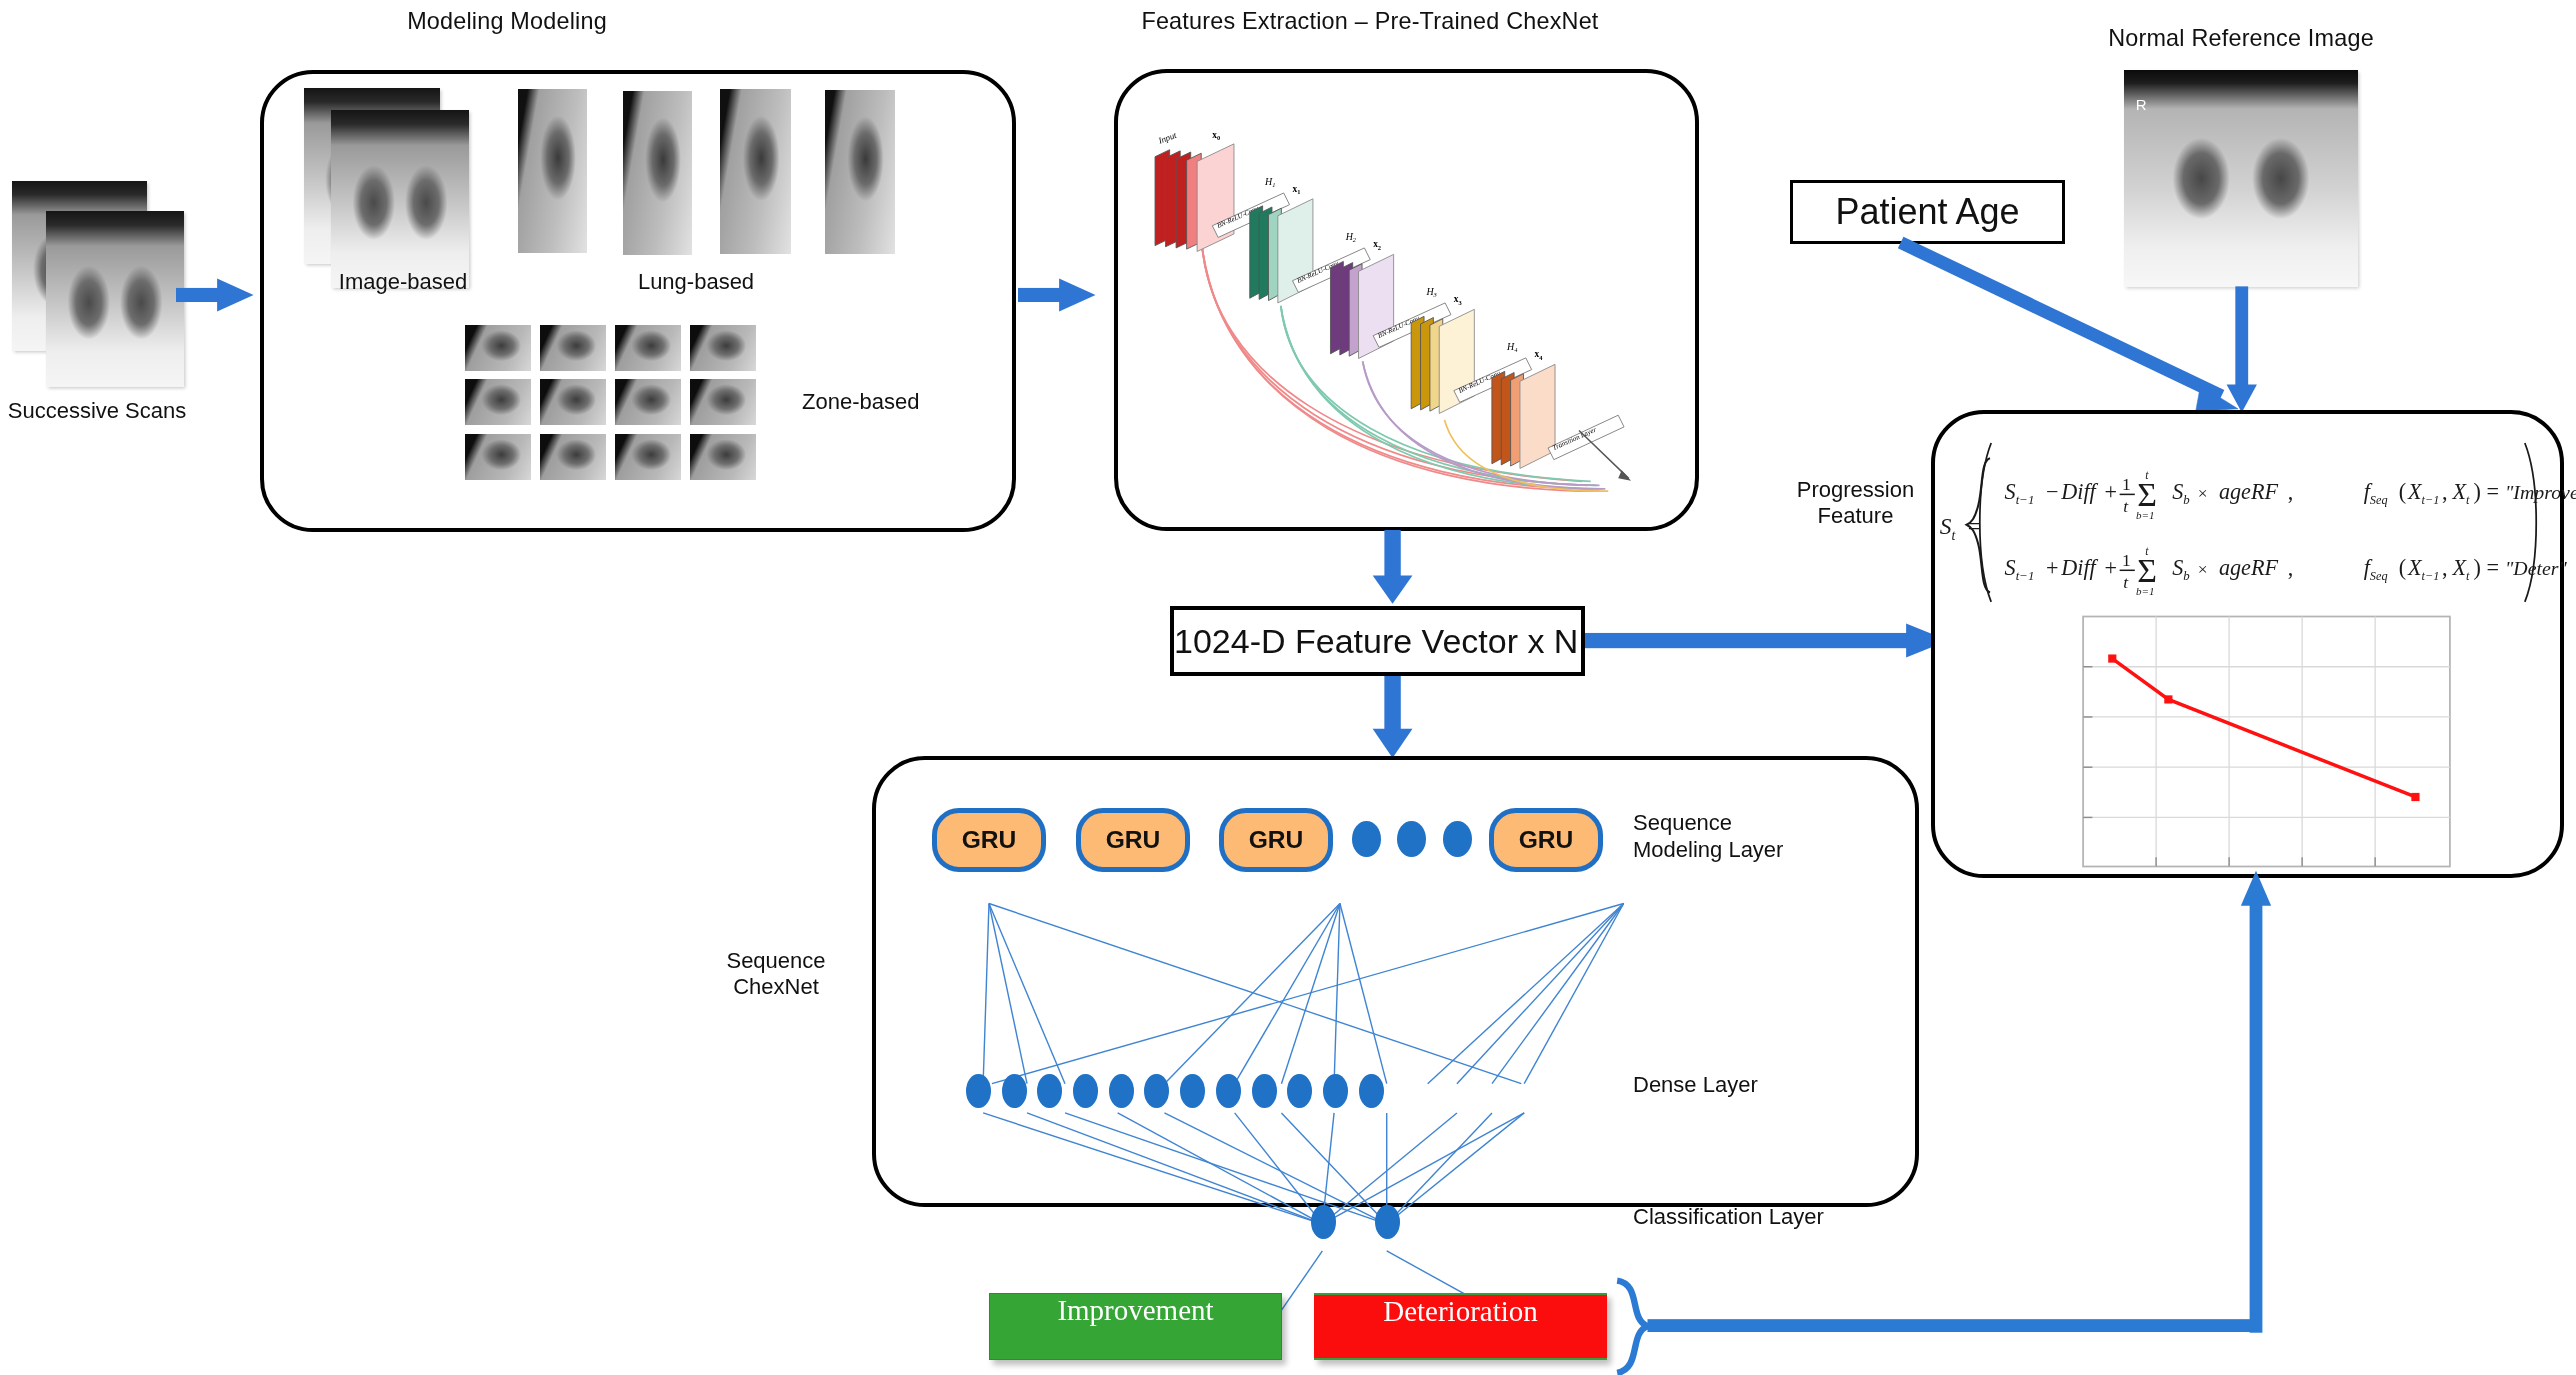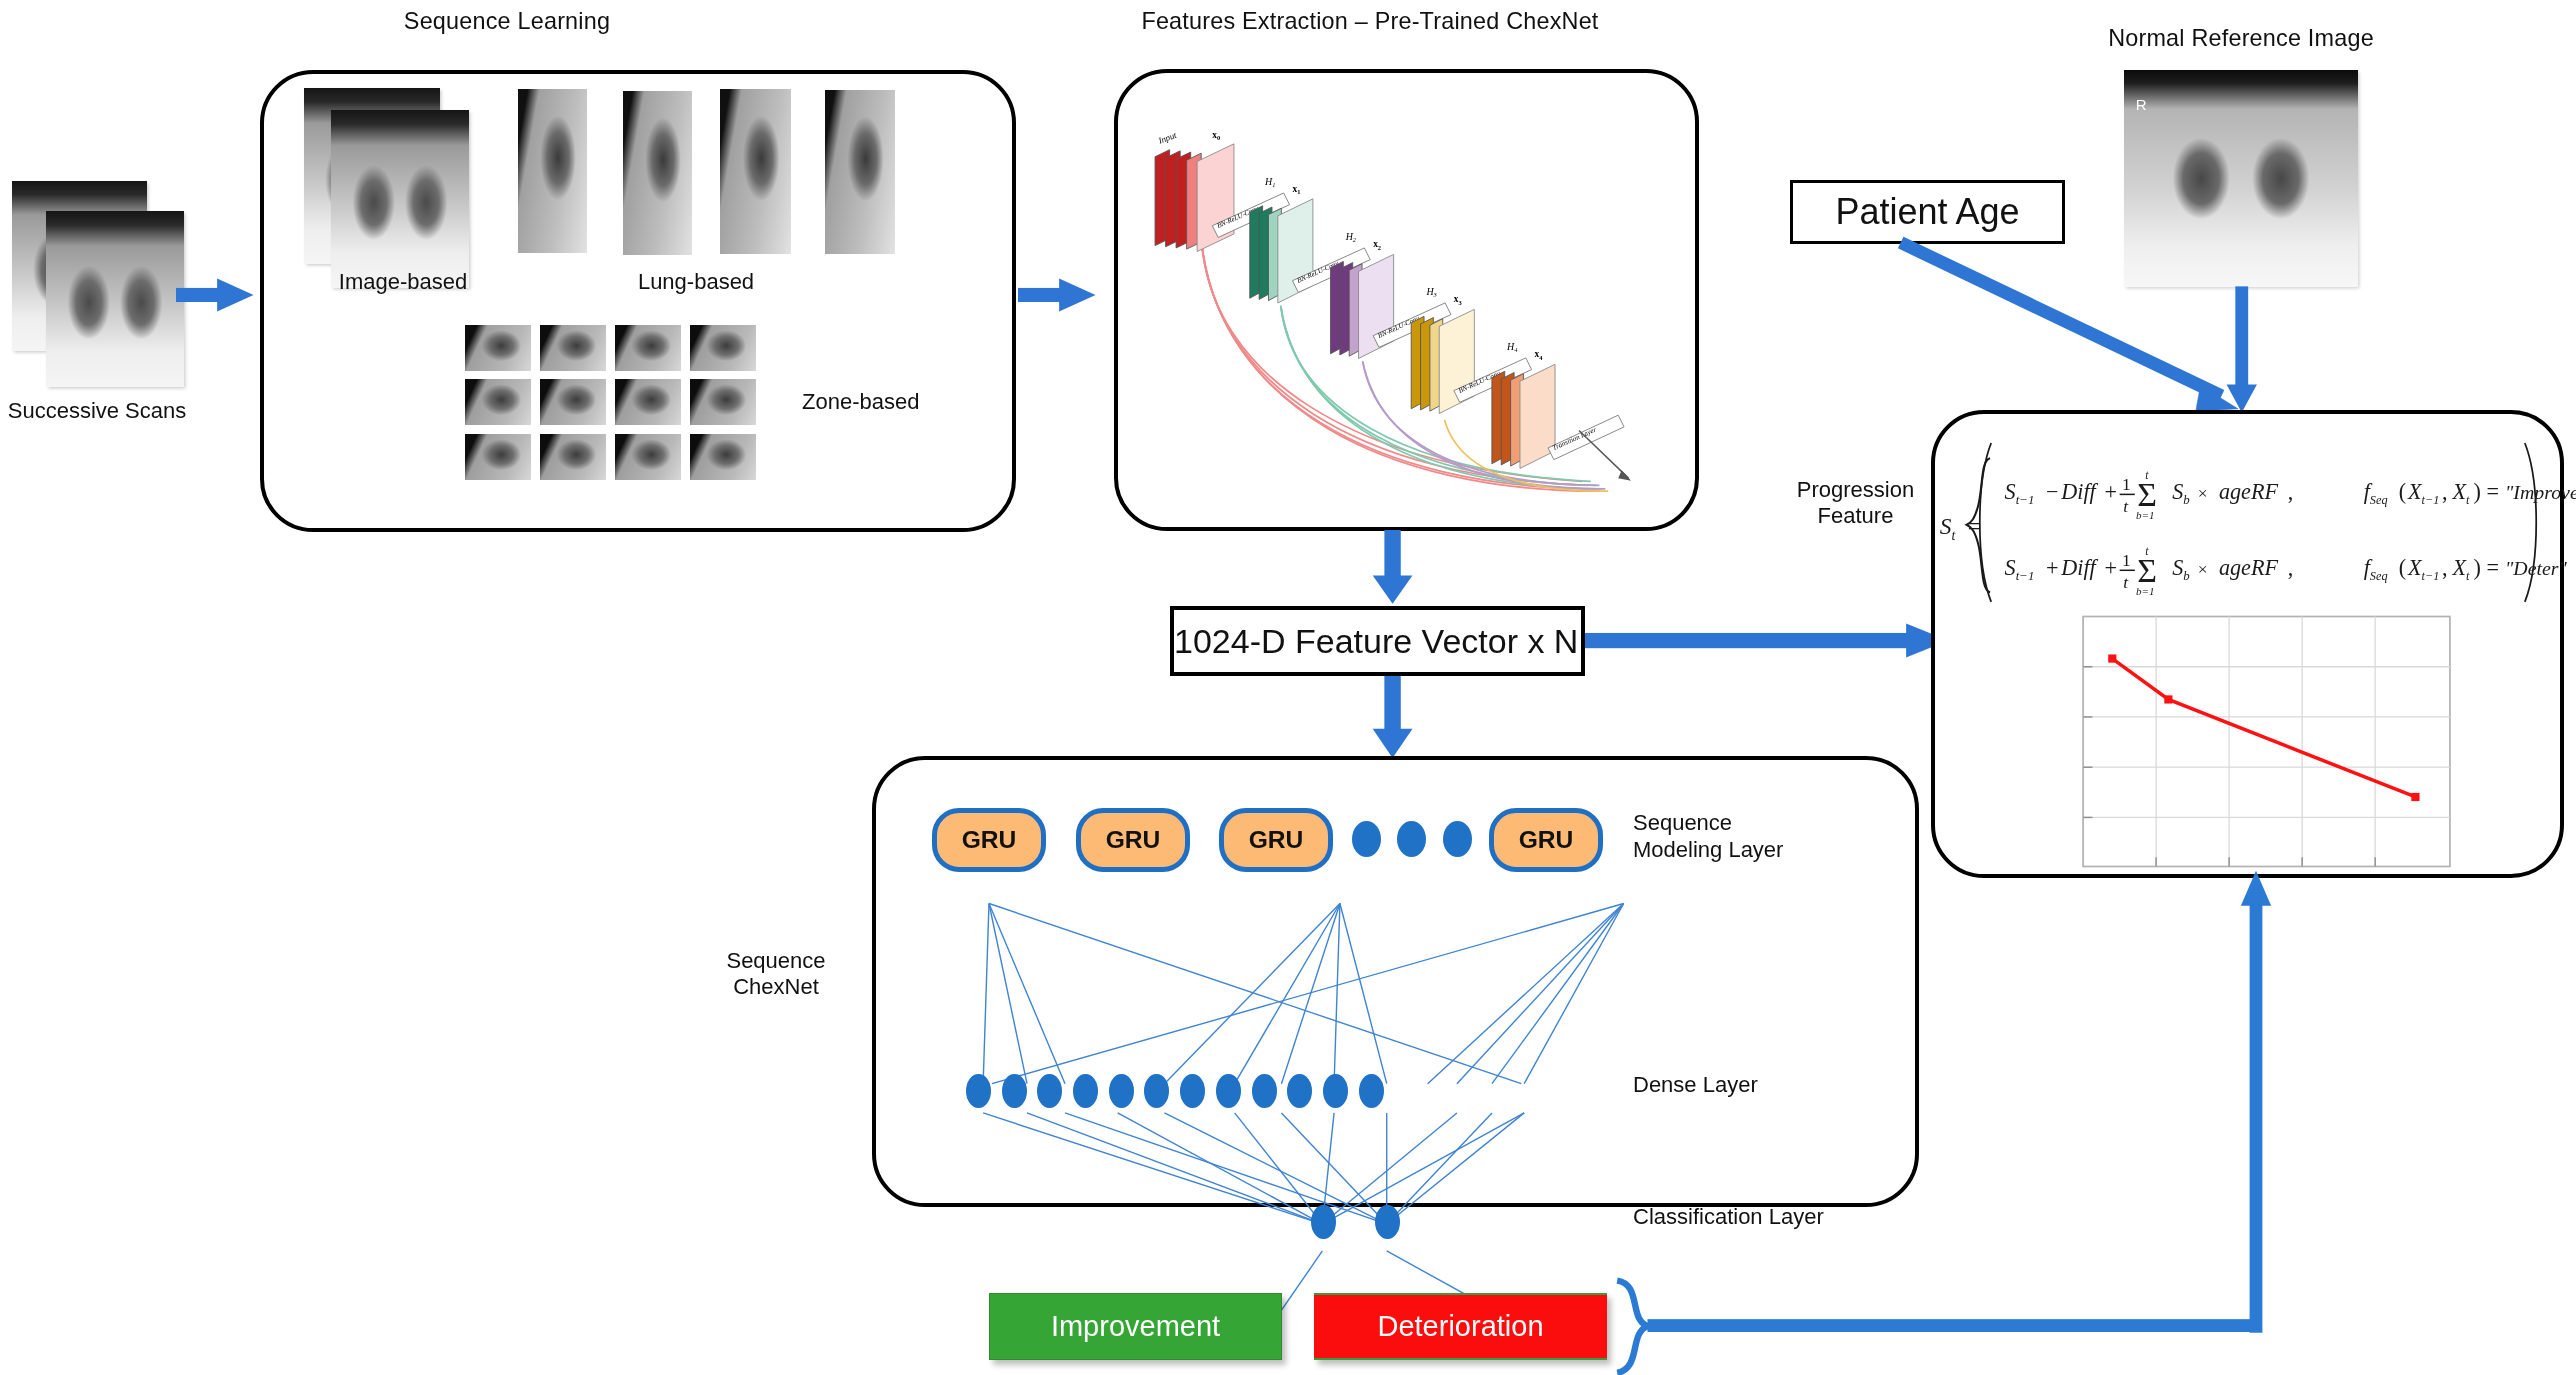--- a/index.html
+++ b/index.html
@@ -48,43 +48,44 @@
   }
   
   .gru {
     border:5.3px solid #1f6fc4; border-radius:27px; background:#fdba74;
     display:flex; align-items:center; justify-content:center;
     font-weight:bold; font-size:24.6px; color:#111;
   }
   .dot { background:#1f72c5; border-radius:50%; }
   
   .chip {
-    display:flex; align-items:center; justify-content:center;
+    display:flex; align-items:flex-start; justify-content:center;
     color:#fff; font-size:29px;
     box-shadow:3.5px 4.7px 5.9px rgba(0,0,0,0.25);
+    font-family:Liberation Serif, serif;
   }
   .chip.green { background:#35a635; border:1.8px solid #2e8b2e; }
   .chip.red   { background:#fc0d0d; border-top:2.9px solid #3d9a3d; border-bottom:2.9px solid #3d9a3d; }
   
   .agebox {
     border:3.5px solid #000; background:#fff;
     display:flex; align-items:center; justify-content:center;
     font-size:36px;
   }
   .fvbox {
     border:4.1px solid #000; background:#fff;
     display:flex; align-items:center; 
     font-size:34px;
   }
   svg { overflow:visible; }
 </style>
 </head>
 <body>
 
-<div class="abs ttl" style="left:507px; top:8.2px; transform:translateX(-50%);">Sequence Learning</div>
+<div class="abs ttl" style="left:507px; top:8.2px; transform:translateX(-50%);">Modeling Modeling</div>
 
 <div class="abs ttl" style="left:1370px; top:8.2px; transform:translateX(-50%);">Features Extraction – Pre-Trained ChexNet</div>
 
 <div class="abs ttl" style="left:2241px; top:24.6px; transform:translateX(-50%);">Normal Reference Image</div>
 
 <div class="abs" style="left:11.7px; top:181px;">
   <div class="abs xray" style="left:0px; top:0px; width:135px; height:170px; box-shadow:2.3px 2.3px 3.5px rgba(0,0,0,.22);"></div>
   <div class="abs xray" style="left:34px; top:30px; width:138px; height:176px; box-shadow:2.3px 2.3px 3.5px rgba(0,0,0,.22);"></div>
 </div>
 <div class="abs lbl" style="left:97px; top:398px; transform:translateX(-50%);">Successive Scans</div>

